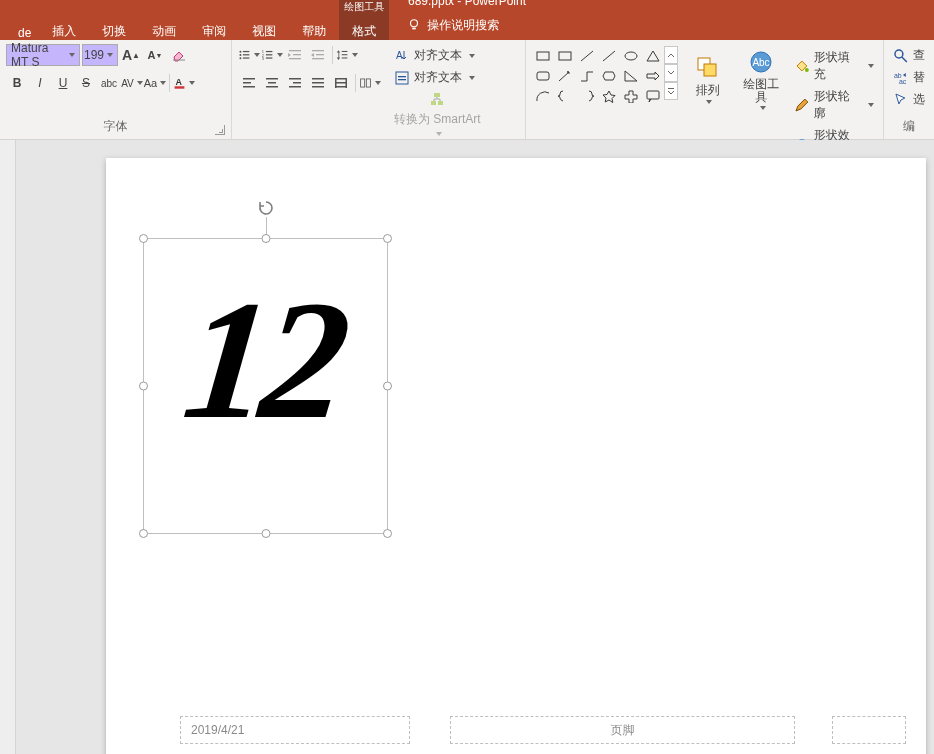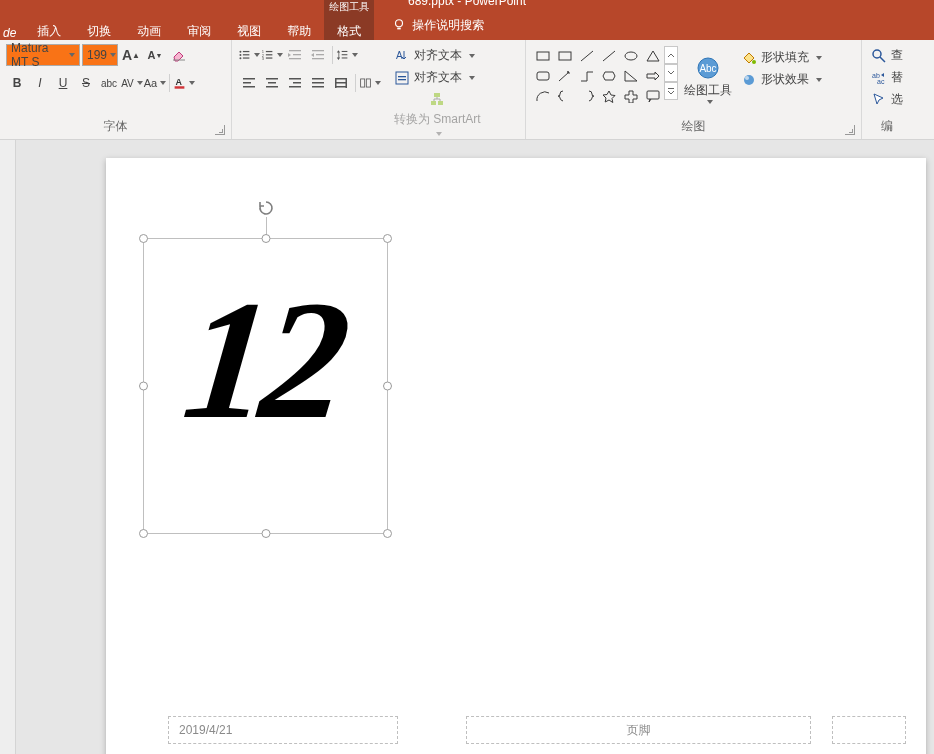--- a/index.html
+++ b/index.html
@@ -3,36 +3,36 @@
 <meta charset="utf-8">
 <style>
 * { margin: 0; padding: 0; box-sizing: border-box; font-family: "Microsoft YaHei", sans-serif; }
 body { background: #e6e6e6; width: 934px; height: 754px; overflow: hidden; font-size: 12px; color: #444; }
 
 .titlebar { background: #b7472a; height: 10px; color: #fff; display: flex; justify-content: center; align-items: flex-end; font-size: 12px; }
 .titlebar span { position: relative; top: -2px; }
 
 .tabbar { background: #b7472a; height: 30px; display: flex; align-items: center; color: #fff; padding-left: 0; }
 .tab { padding: 0 13px; height: 30px; display: flex; align-items: flex-end; cursor: pointer; }
-.tab.partial { padding-left: 3px; padding-right: 8px; font-style: italic; }
+.tab.partial { padding-left: 18px; padding-right: 8px; }
 .tab.contextual { background: #8b3a25; position: relative; }
 .contextual-label { position: absolute; top: -10px; left: 0; right: 0; text-align: center; font-size: 10px; background:#8b3a25; padding:0 2px; white-space:nowrap;}
 .tell-me { display:flex; align-items:center; gap:6px; margin-left: 18px; color: #fff; }
 .bulb { width:14px; height:14px; }
 
 .ribbon { background: #f3f2f1; height: 100px; border-bottom: 1px solid #d4d4d4; display: flex; }
 
 .group { border-right: 1px solid #d9d9d9; padding: 4px 6px 0 6px; display: flex; flex-direction: column; justify-content: space-between; }
 .group-label { text-align: center; font-size: 12px; color: #666; padding: 2px 0 4px 0; position:relative;}
 .dlaunch { position:absolute; right:0; bottom:4px; width:10px; height:10px; border:1px solid #999; border-top:none; border-left:none; }
 .dlaunch::after{content:"";position:absolute;right:1px;bottom:1px;width:3px;height:3px;border-right:1px solid #999;border-bottom:1px solid #999;}
 
 .font-controls { display:flex; flex-direction:column; gap:6px; }
 .font-row1 { display:flex; gap:2px; align-items:center; }
-.font-combo { border:1px solid #ababab; background:#f97316; height:22px; padding:0 4px; display:flex; align-items:center; justify-content:space-between; }
+.font-combo { border:1px solid #ababab; background:#c4b5fd; height:22px; padding:0 4px; display:flex; align-items:center; justify-content:flex-end; }
 .font-name { width: 74px; }
 .font-size { width: 36px; }
 .dd-ar { width:0;height:0;border-left:3px solid transparent;border-right:3px solid transparent;border-top:4px solid #666; margin-left:3px;}
 .btn { width:22px; height:22px; display:flex; align-items:center; justify-content:center; cursor:pointer; }
 .font-row2 { display:flex; gap:1px; align-items:center; }
 .sep { width:1px; height:18px; background:#d0d0d0; margin:0 2px;}
 
 .para-controls { display:flex; flex-direction:column; gap:6px;}
 .para-row { display:flex; gap:1px; align-items:center;}
 
@@ -61,22 +61,22 @@
 .rot svg{width:18px;height:18px;}
 
 .big12 { position:absolute; font-family: "Matura MT Script Capitals", "Brush Script MT", cursive; font-size:170px; font-weight:900; color:#000; font-style:italic; letter-spacing:-8px; left:42px; top:36px; line-height:1; transform:skewX(-6deg);}
 
 .content-ph { position:absolute; border:1px dashed #bfbfbf; }
 .ph-text { position:absolute; left:10px; top:8px; font-size:22px; color:#333; display:flex; align-items:center; gap:6px;}
 .ph-text::before{content:"•"; font-size:22px;}
 .ph-icon { position:absolute; left:50%; top:50%; transform:translate(-50%,-50%); width:28px; height:24px;}
 
 .footer-ph { position:absolute; border:1px dashed #bfbfbf; height:28px; display:flex; align-items:center; justify-content:center; font-size:12px; color:#8a8a8a;}
-.footer-date{ left:62px; bottom:14px; width:230px; justify-content:flex-start; padding-left:10px;}
-.footer-center{ left:360px; bottom:14px; width:345px;}
+.footer-date{ left:74px; bottom:14px; width:230px; justify-content:flex-start; padding-left:10px;}
+.footer-center{ left:344px; bottom:14px; width:345px;}
 .footer-num{ right:20px; bottom:14px; width:74px;}
 
 svg { display:block; }
 .ico { width:16px;height:16px; }
 .disabled{opacity:.45;flex-direction:column;}
 </style>
 </head>
 <body>
 
 <div class="titlebar">
@@ -425,36 +425,51 @@
                 <path d="M1 2l3 3 3-3" stroke="#666" fill="none"></path>
               </svg>
             </div>
           <div class="sb">
               <svg width="8" height="8">
                 <rect x="1" y="1" width="6" height="1" fill="#666"></rect>
                 <path d="M1 4l3 3 3-3" stroke="#666" fill="none"></path>
               </svg>
             </div>
         </div>
+      </div>
+      <div class="bigbtn">
+        <svg width="28" height="28" viewBox="0 0 28 28">
+            <rect x="4" y="4" width="12" height="12" fill="#fff" stroke="#c07a00"></rect>
+            <rect x="10" y="10" width="12" height="12" fill="#ffd966" stroke="#c07a00"></rect>
+          </svg>
+        <div class="lbl">排列</div>
+          <span class="dd-ar"></span>
       </div>
       <div class="bigbtn">
         <svg width="28" height="28" viewBox="0 0 28 28">
             <circle cx="14" cy="14" r="10" fill="#5b9bd5" stroke="#2e75b6"></circle>
             <text x="14" y="18" font-size="10" text-anchor="middle" fill="#fff">Abc</text>
           </svg>
         <div class="lbl">绘图工具</div>
           <span class="dd-ar"></span>
       </div>
       <div class="shapefmt">
         <div class="shapefmt-row">
           <svg class="ico" viewBox="0 0 16 16">
               <path d="M3 8l5-5 5 5-5 5z" fill="#fce38a" stroke="#c07a00"></path>
               <circle cx="13" cy="12" r="2" fill="#7fba00"></circle>
             </svg>
           <span>形状填充</span>
+            <span class="dd-ar"></span>
+        </div>
+        <div class="shapefmt-row">
+          <svg class="ico" viewBox="0 0 16 16">
+              <path d="M2 14l2-5 7-7 3 3-7 7z" fill="#e8a33d" stroke="#7a4a00"></path>
+            </svg>
+          <span>形状轮廓</span>
             <span class="dd-ar"></span>
         </div>
         <div class="shapefmt-row">
           <svg class="ico" viewBox="0 0 16 16">
               <circle cx="8" cy="8" r="5" fill="#5b9bd5"></circle>
               <circle cx="6" cy="6" r="2" fill="#bdd7ee"></circle>
             </svg>
           <span>形状效果</span>
             <span class="dd-ar"></span>
         </div>

